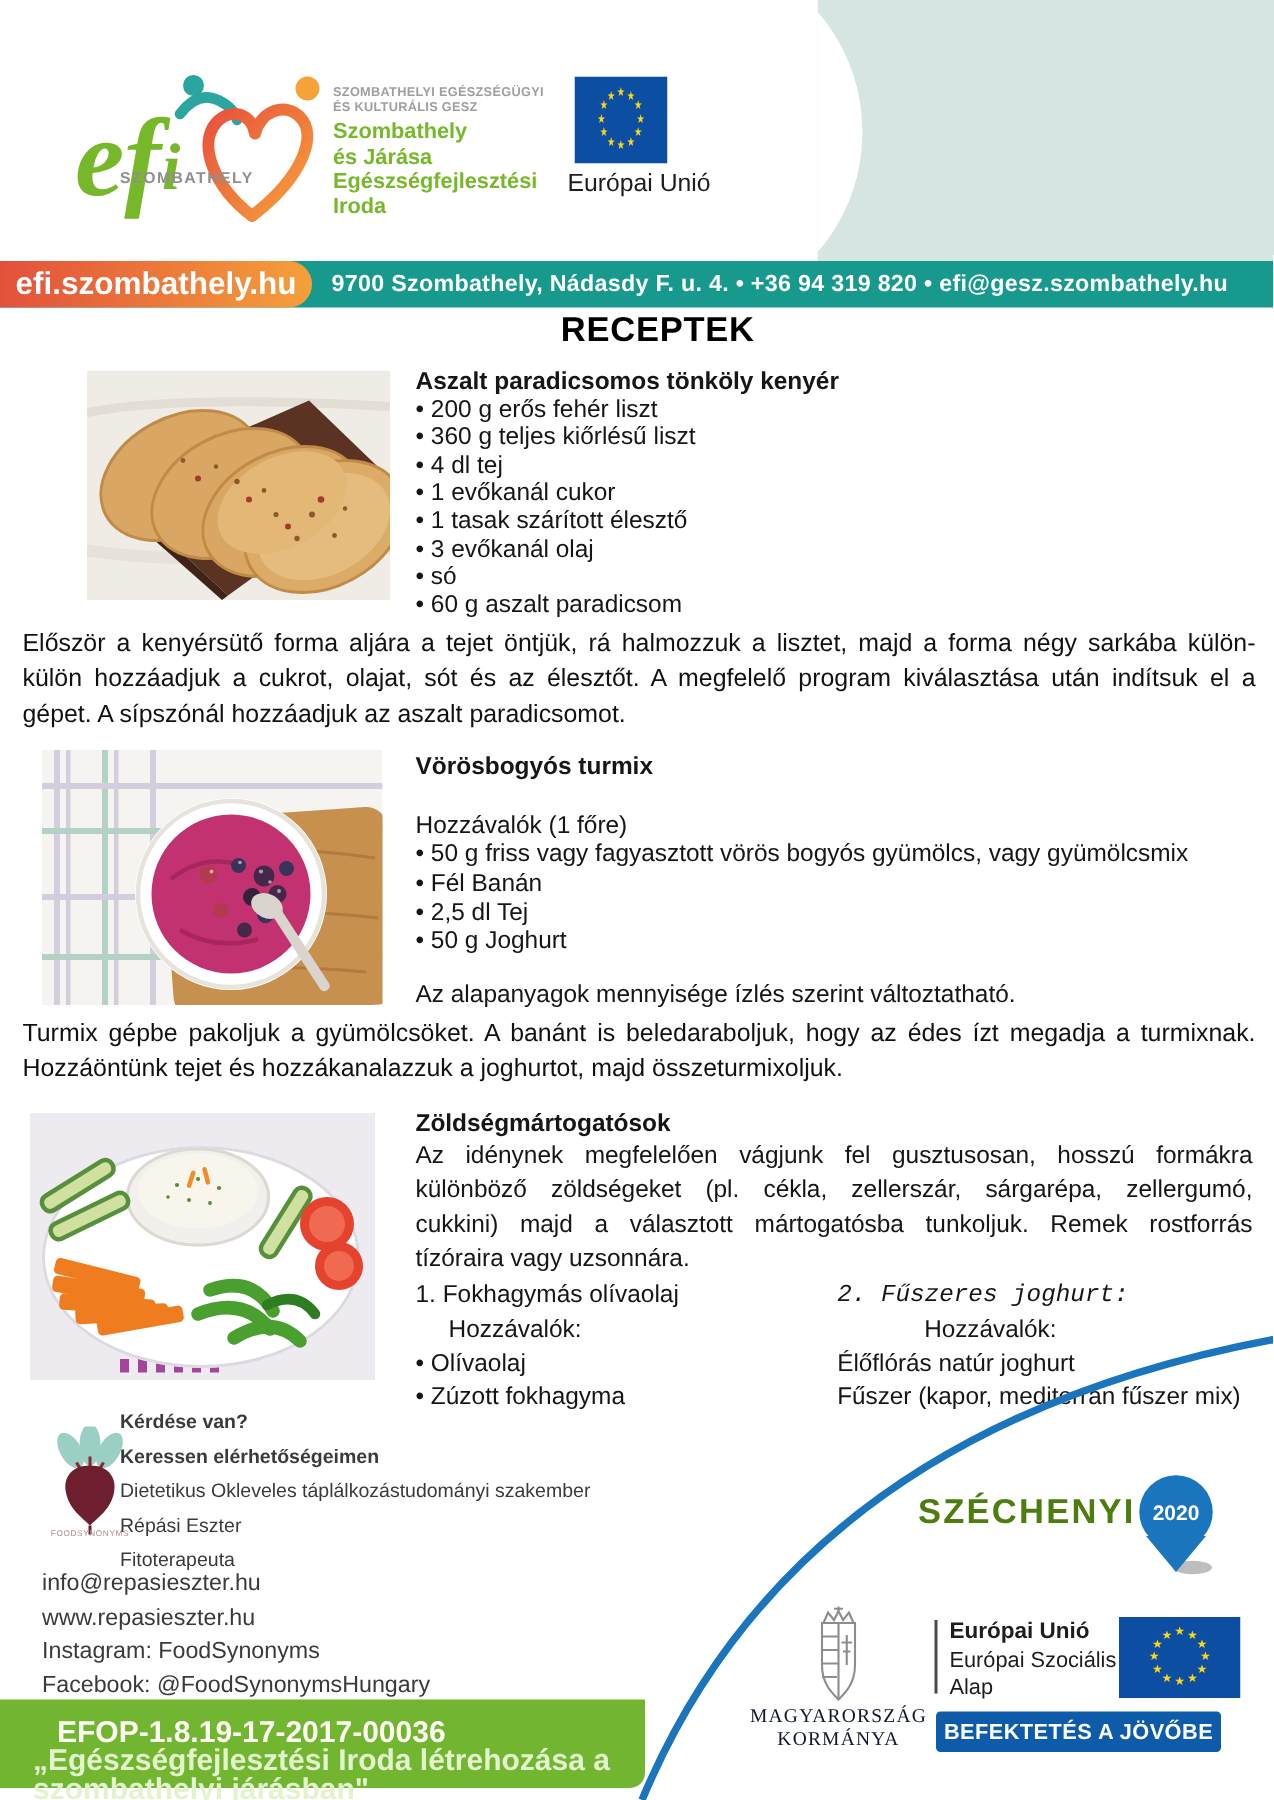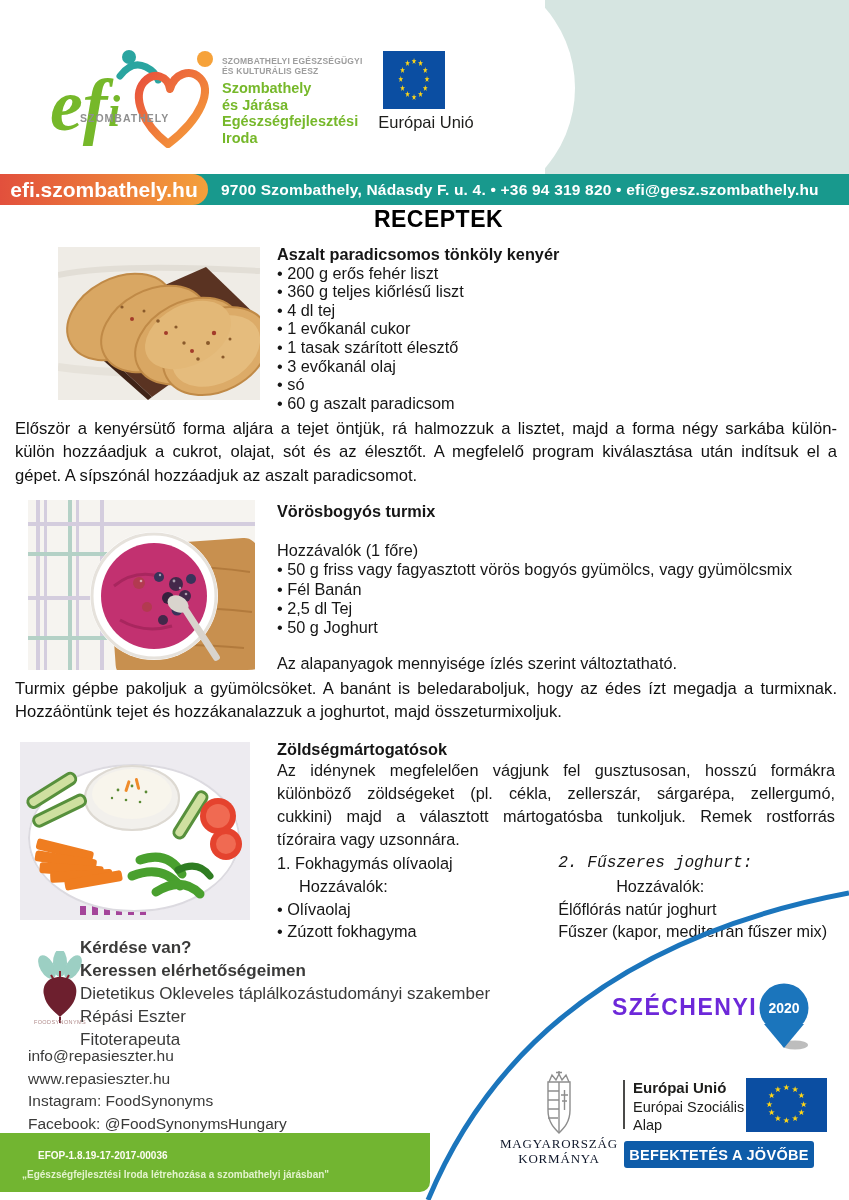--- a/index.html
+++ b/index.html
@@ -42,31 +42,31 @@
   .r3-desc{line-height:23px;width:558px;}
   .cols{display:flex;margin-top:1px;line-height:22.8px;gap:34px;}
   .col1{width:263px;}
   .col2{width:300px;font-size:16.2px;}
   .subt1{padding-left:22px;}
   .subt2{padding-left:58px;}
   .ital{font-style:italic;font-family:Liberation Mono, monospace;}
   ul.plain{margin:0;padding:0;list-style:none;}
 
   
-  .contactA{position:absolute;left:80px;top:936px;font-size:17px;color:#3a3a39;line-height:23px;}
+  .contactA{position:absolute;left:80px;top:936px;font-size:13px;color:#3a3a39;line-height:23px;}
   .contactB{position:absolute;left:28px;top:1045px;font-size:15.5px;color:#3a3a39;line-height:22.5px;}
   .bold{font-weight:bold;}
   .beet{position:absolute;left:27px;top:951px;}
   .greenbar{position:absolute;left:0;top:1133px;width:430px;height:59px;background:#72b531;
             border-radius:0 0 10px 0;padding-top:13px;box-sizing:border-box;padding-left:22px;
-            font-size:10px;font-weight:bold;line-height:19px;}
+            font-size:20px;font-weight:bold;line-height:19px;}
   .efop1{color:#fdfdf4;margin-left:16px;}
   .efop2{color:#e3f3cd;}
   .szech-text{position:absolute;left:612px;top:994px;font-size:23px;font-weight:bold;
-              letter-spacing:1.5px;color:#6d28d9;}
+              letter-spacing:1.5px;color:#4d7c0f;}
   .pin{position:absolute;left:757px;top:982px;}
   .arc{position:absolute;left:400px;top:880px;pointer-events:none;}
   .coat{position:absolute;left:542px;top:1070px;}
   .gov{position:absolute;left:497px;top:1137px;width:124px;text-align:center;
        font-family:"Liberation Serif","DejaVu Serif",serif;font-size:13px;color:#0f172a;
        letter-spacing:.8px;line-height:14.5px;}
   .vline{position:absolute;left:623px;top:1080px;width:2px;height:49px;background:#4a4a49;}
   .eusoc{position:absolute;left:633px;top:1079px;font-size:14.5px;color:#1d1d1b;line-height:18.5px;}
   .eusoc .l1{font-weight:bold;font-size:15px;}
   .eu-flag-ftr{position:absolute;left:746px;top:1078px;}

